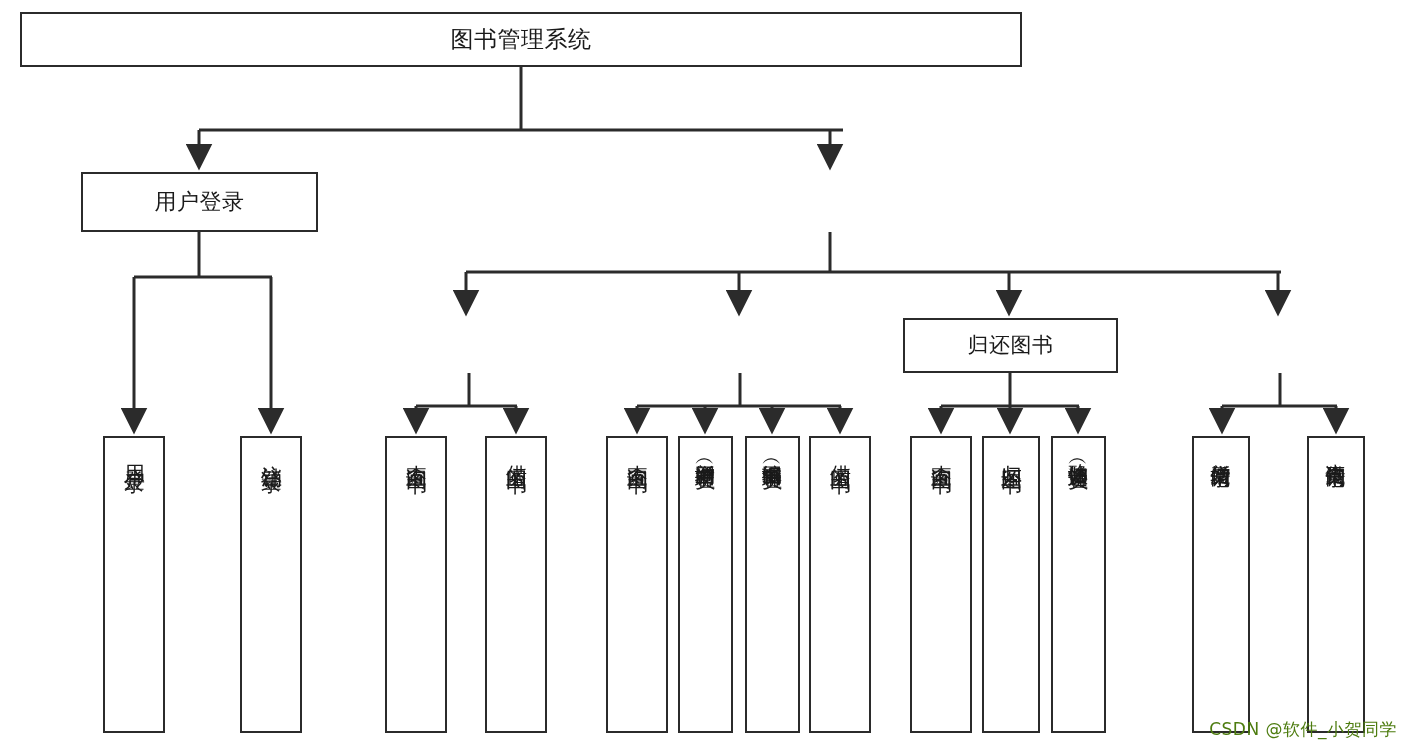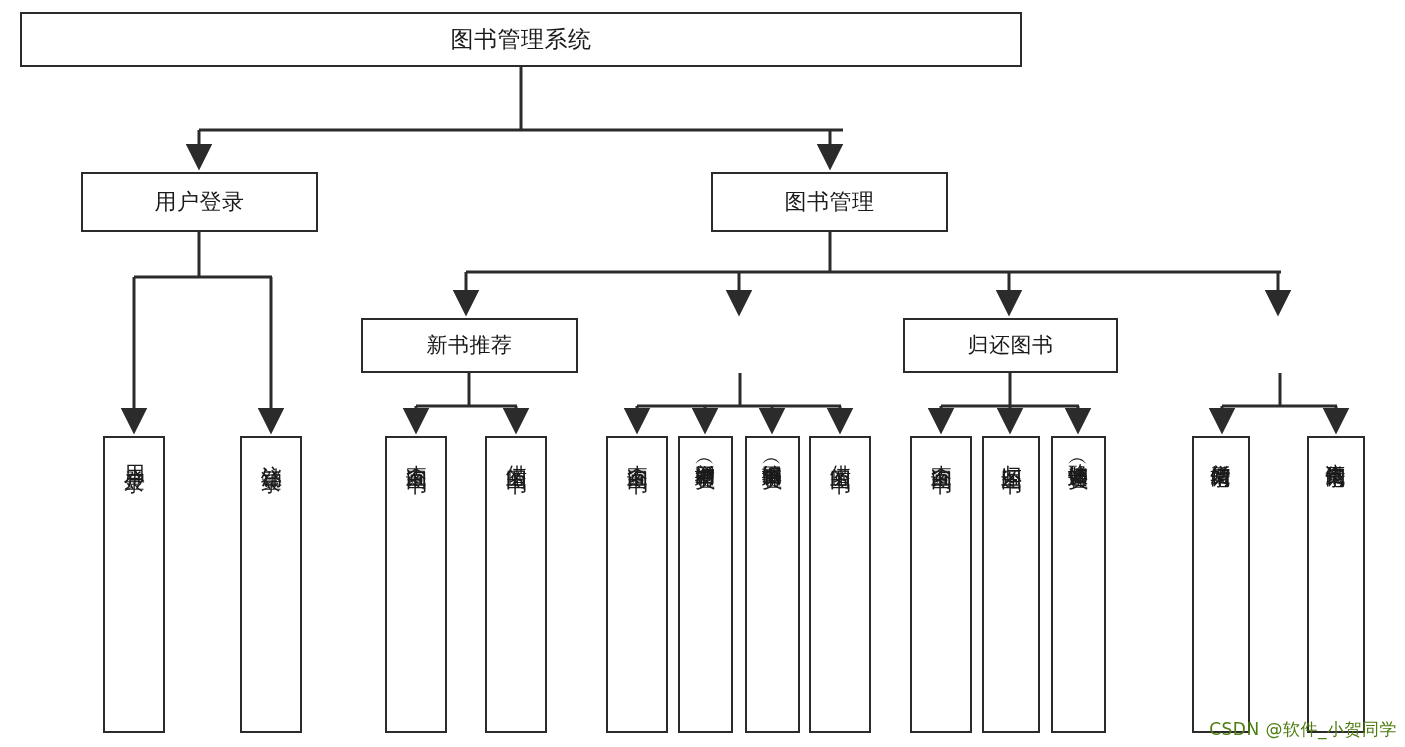--- a/index.html
+++ b/index.html
@@ -134,27 +134,21 @@
     </g>
   </svg>
 
   <div class="node node-root" style="left:20px; top:12px; width:1002px; height:55px;">
     <span class="node-label">图书管理系统</span>
   </div>
 
   <div class="node node-l2" style="left:81px; top:172px; width:237px; height:60px;">
     <span class="node-label">用户登录</span>
   </div>
-  <div class="node node-l2" style="left:711px; top:172px; width:237px; height:60px;">
-    <span class="node-label">图书管理</span>
-  </div>
 
-  <div class="node node-l3" style="left:361px; top:318px; width:217px; height:55px;">
-    <span class="node-label">新书推荐</span>
-  </div>
   <div class="node node-l3" style="left:903px; top:318px; width:215px; height:55px;">
     <span class="node-label">归还图书</span>
   </div>
 
   <div class="node node-leaf" style="left:103px; top:436px; width:62px; height:297px;">
     <span class="node-label">用户登录</span>
   </div>
   <div class="node node-leaf" style="left:240px; top:436px; width:62px; height:297px;">
     <span class="node-label">注销登录</span>
   </div>

